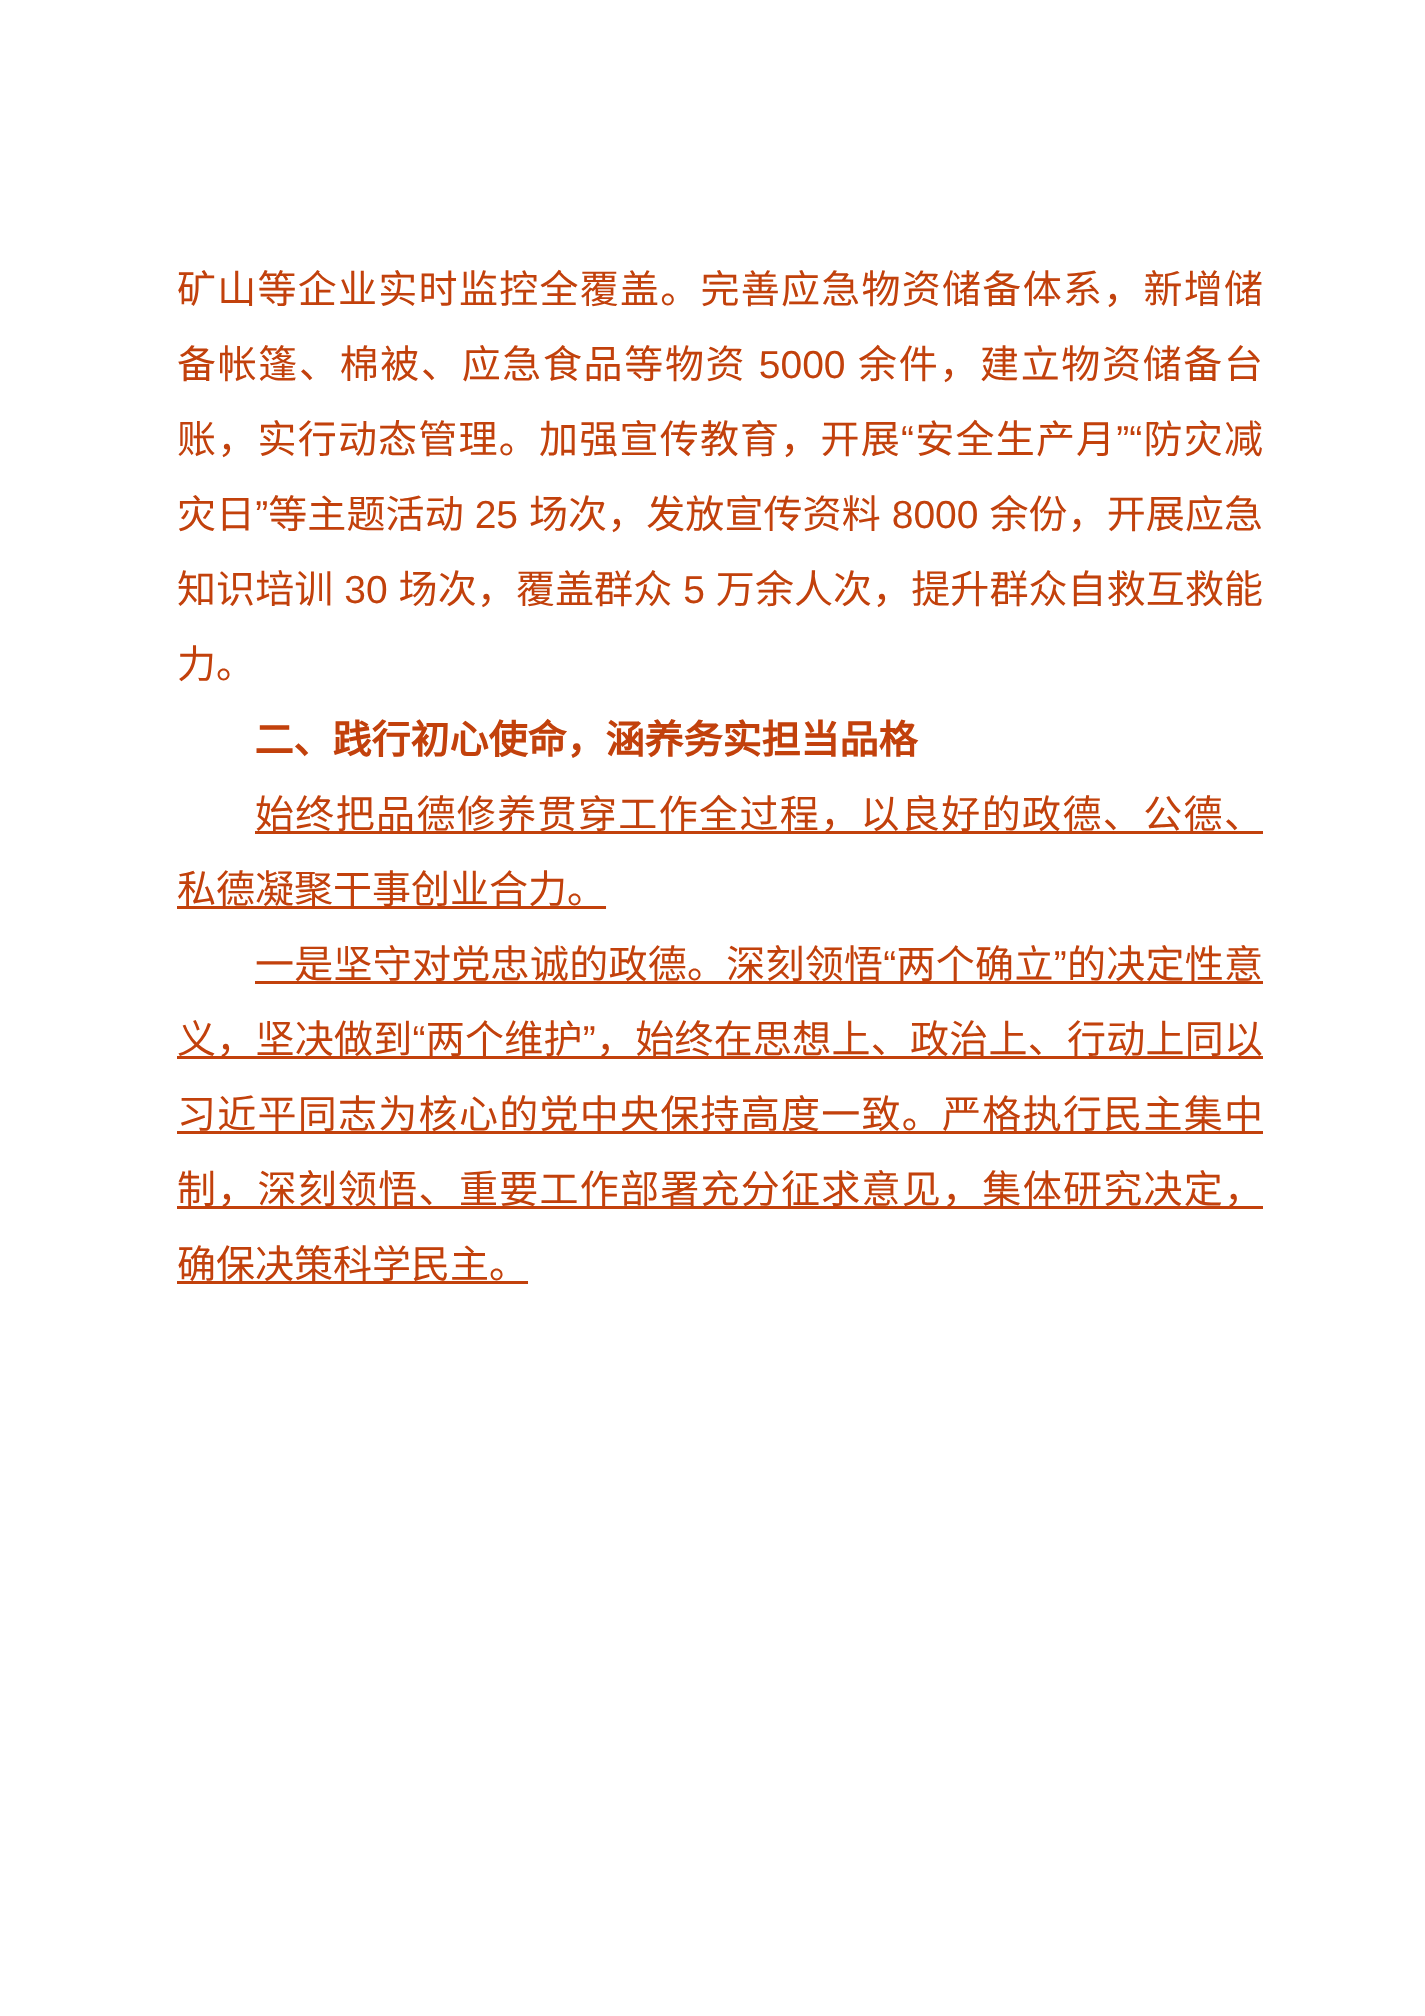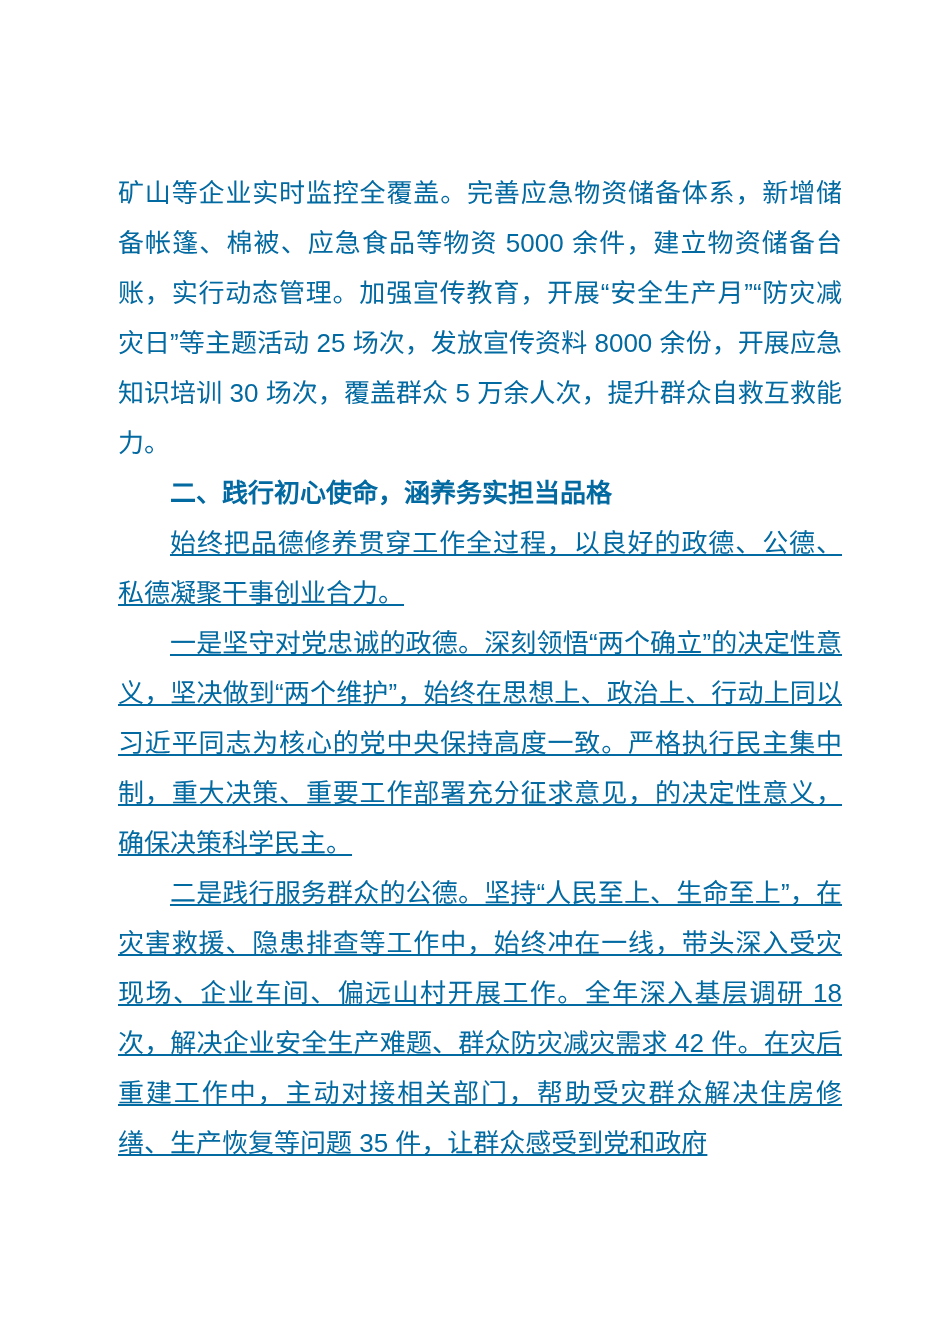--- a/index.html
+++ b/index.html
@@ -42,21 +42,20 @@
   }
   .content p.heading {
     text-indent: 2em;
     font-weight: bold;
   }
 </style>
 </head>
 <body>
 
 <div class="page" style="background: rgb(255, 255, 255);">
-  <div class="content" style="color: #0369a1;">
+  <div class="content" style="color: #c2410c;">
 
   <p class="">矿山等企业实时监控全覆盖。完善应急物资储备体系，新增储备帐篷、棉被、应急食品等物资 5000 余件，建立物资储备台账，实行动态管理。加强宣传教育，开展“安全生产月”“防灾减灾日”等主题活动 25 场次，发放宣传资料 8000 余份，开展应急知识培训 30 场次，覆盖群众 5 万余人次，提升群众自救互救能力。</p>
       <p class="heading">二、践行初心使命，涵养务实担当品格</p>
       <p class="indent">始终把品德修养贯穿工作全过程，以良好的政德、公德、私德凝聚干事创业合力。</p>
-      <p class="indent">一是坚守对党忠诚的政德。深刻领悟“两个确立”的决定性意义，坚决做到“两个维护”，始终在思想上、政治上、行动上同以习近平同志为核心的党中央保持高度一致。严格执行民主集中制，重大决策、重要工作部署充分征求意见，的决定性意义，确保决策科学民主。</p>
-      <p class="indent">二是践行服务群众的公德。坚持“人民至上、生命至上”，在灾害救援、隐患排查等工作中，始终冲在一线，带头深入受灾现场、企业车间、偏远山村开展工作。全年深入基层调研 18 次，解决企业安全生产难题、群众防灾减灾需求 42 件。在灾后重建工作中，主动对接相关部门，帮助受灾群众解决住房修缮、生产恢复等问题 35 件，让群众感受到党和政府</p>
+      <p class="indent">一是坚守对党忠诚的政德。深刻领悟“两个确立”的决定性意义，坚决做到“两个维护”，始终在思想上、政治上、行动上同以习近平同志为核心的党中央保持高度一致。严格执行民主集中制，深刻领悟、重要工作部署充分征求意见，集体研究决定，确保决策科学民主。</p>
     </div>
 </div>
 
 </body></html>

